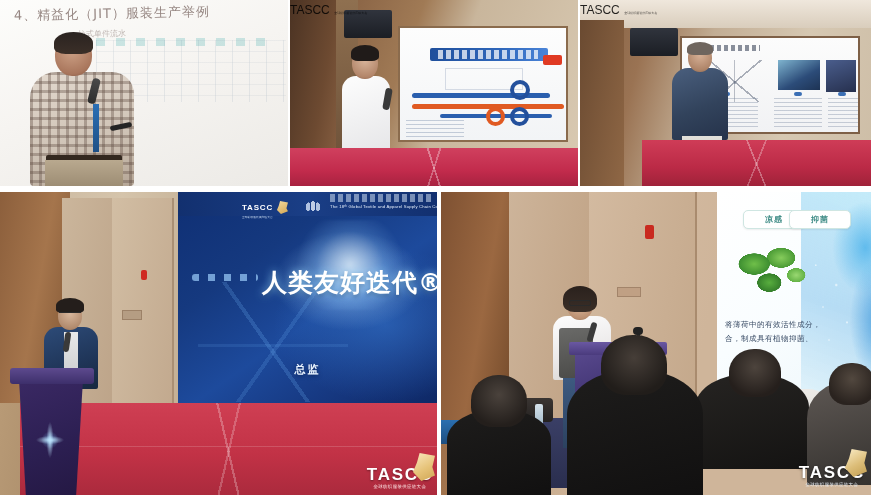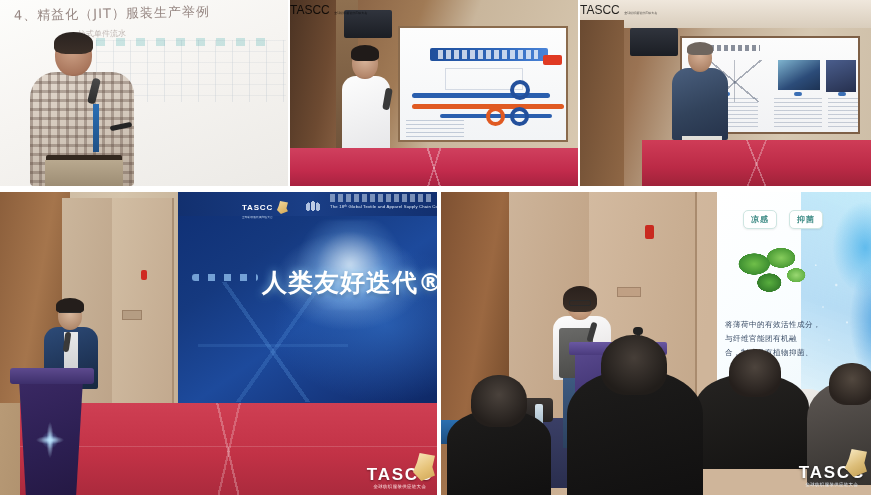--- a/index.html
+++ b/index.html
@@ -517,21 +517,21 @@
   #p5 .sc-bubbles {
     position:absolute; right:6px; top:60px; width:60px; height:110px;
     background:
       radial-gradient(circle 2px at 18% 12%,rgba(255,255,255,.9),transparent 60%),
       radial-gradient(circle 3px at 52% 30%,rgba(255,255,255,.85),transparent 60%),
       radial-gradient(circle 2px at 30% 50%,rgba(255,255,255,.8),transparent 60%),
       radial-gradient(circle 2.5px at 70% 64%,rgba(255,255,255,.85),transparent 60%),
       radial-gradient(circle 2px at 40% 80%,rgba(255,255,255,.8),transparent 60%);
   }
   #p5 .badge {
-    position:absolute; top:18px; padding:3px 7px;
+    position:absolute; top:18px; padding:3px 21px;
     background:#ffffff; border:1px solid #cfe6e2; border-radius:5px;
     color:#3f8c86; font-size:8px; font-weight:bold; letter-spacing:1px;
     font-family:"DejaVu Sans", sans-serif;
     box-shadow:0 1px 2px rgba(0,0,0,.07);
   }
   #p5 .badge-1 { left:26px; }
   #p5 .badge-2 { left:72px; }
   #p5 .mint {
     position:absolute; left:12px; top:46px; width:84px; height:62px;
     background:
@@ -754,20 +754,21 @@
           <span class="tw">TASCC</span>
           <span class="tsub">全球纺织服装供应链大会</span>
         </div>
         <div class="seal-top"></div>
       </div>
       <div class="lotus"></div>
       <div class="cn-line"></div>
       <div class="en-line">The 18ᵗʰ Global Textile and Apparel Supply Chain Conference</div>
       <div class="bd-dots"></div>
       <div class="bd-title">人类友好迭代®涤</div>
+      <div class="bd-role">总监</div>
     </div>
 
     <div class="carpet"></div>
     <div class="stage"></div>
     <div class="stage-seams"></div>
 
     <div class="sp-jacket"></div>
     <div class="sp-shirt"></div>
     <div class="sp-head"></div>
     <div class="sp-hair"></div>
@@ -794,21 +795,20 @@
     <div class="doorplate"></div>
 
     <div class="screen">
       <div class="sc-blue"></div>
       <div class="sc-bubbles"></div>
       <div class="badge badge-1">凉感</div>
       <div class="badge badge-2">抑菌</div>
       <div class="mint"></div>
       <div class="sc-text">
         <div>将薄荷中的有效活性成分，</div>
-        <div>与纤维官能团有机融</div>
         <div>合，制成具有植物抑菌、</div>
       </div>
     </div>
 
     <div class="table"></div>
     <div class="bag"></div>
     <div class="bottle"></div>
     <div class="laptop"></div>
 
     <div class="w-top"></div>

